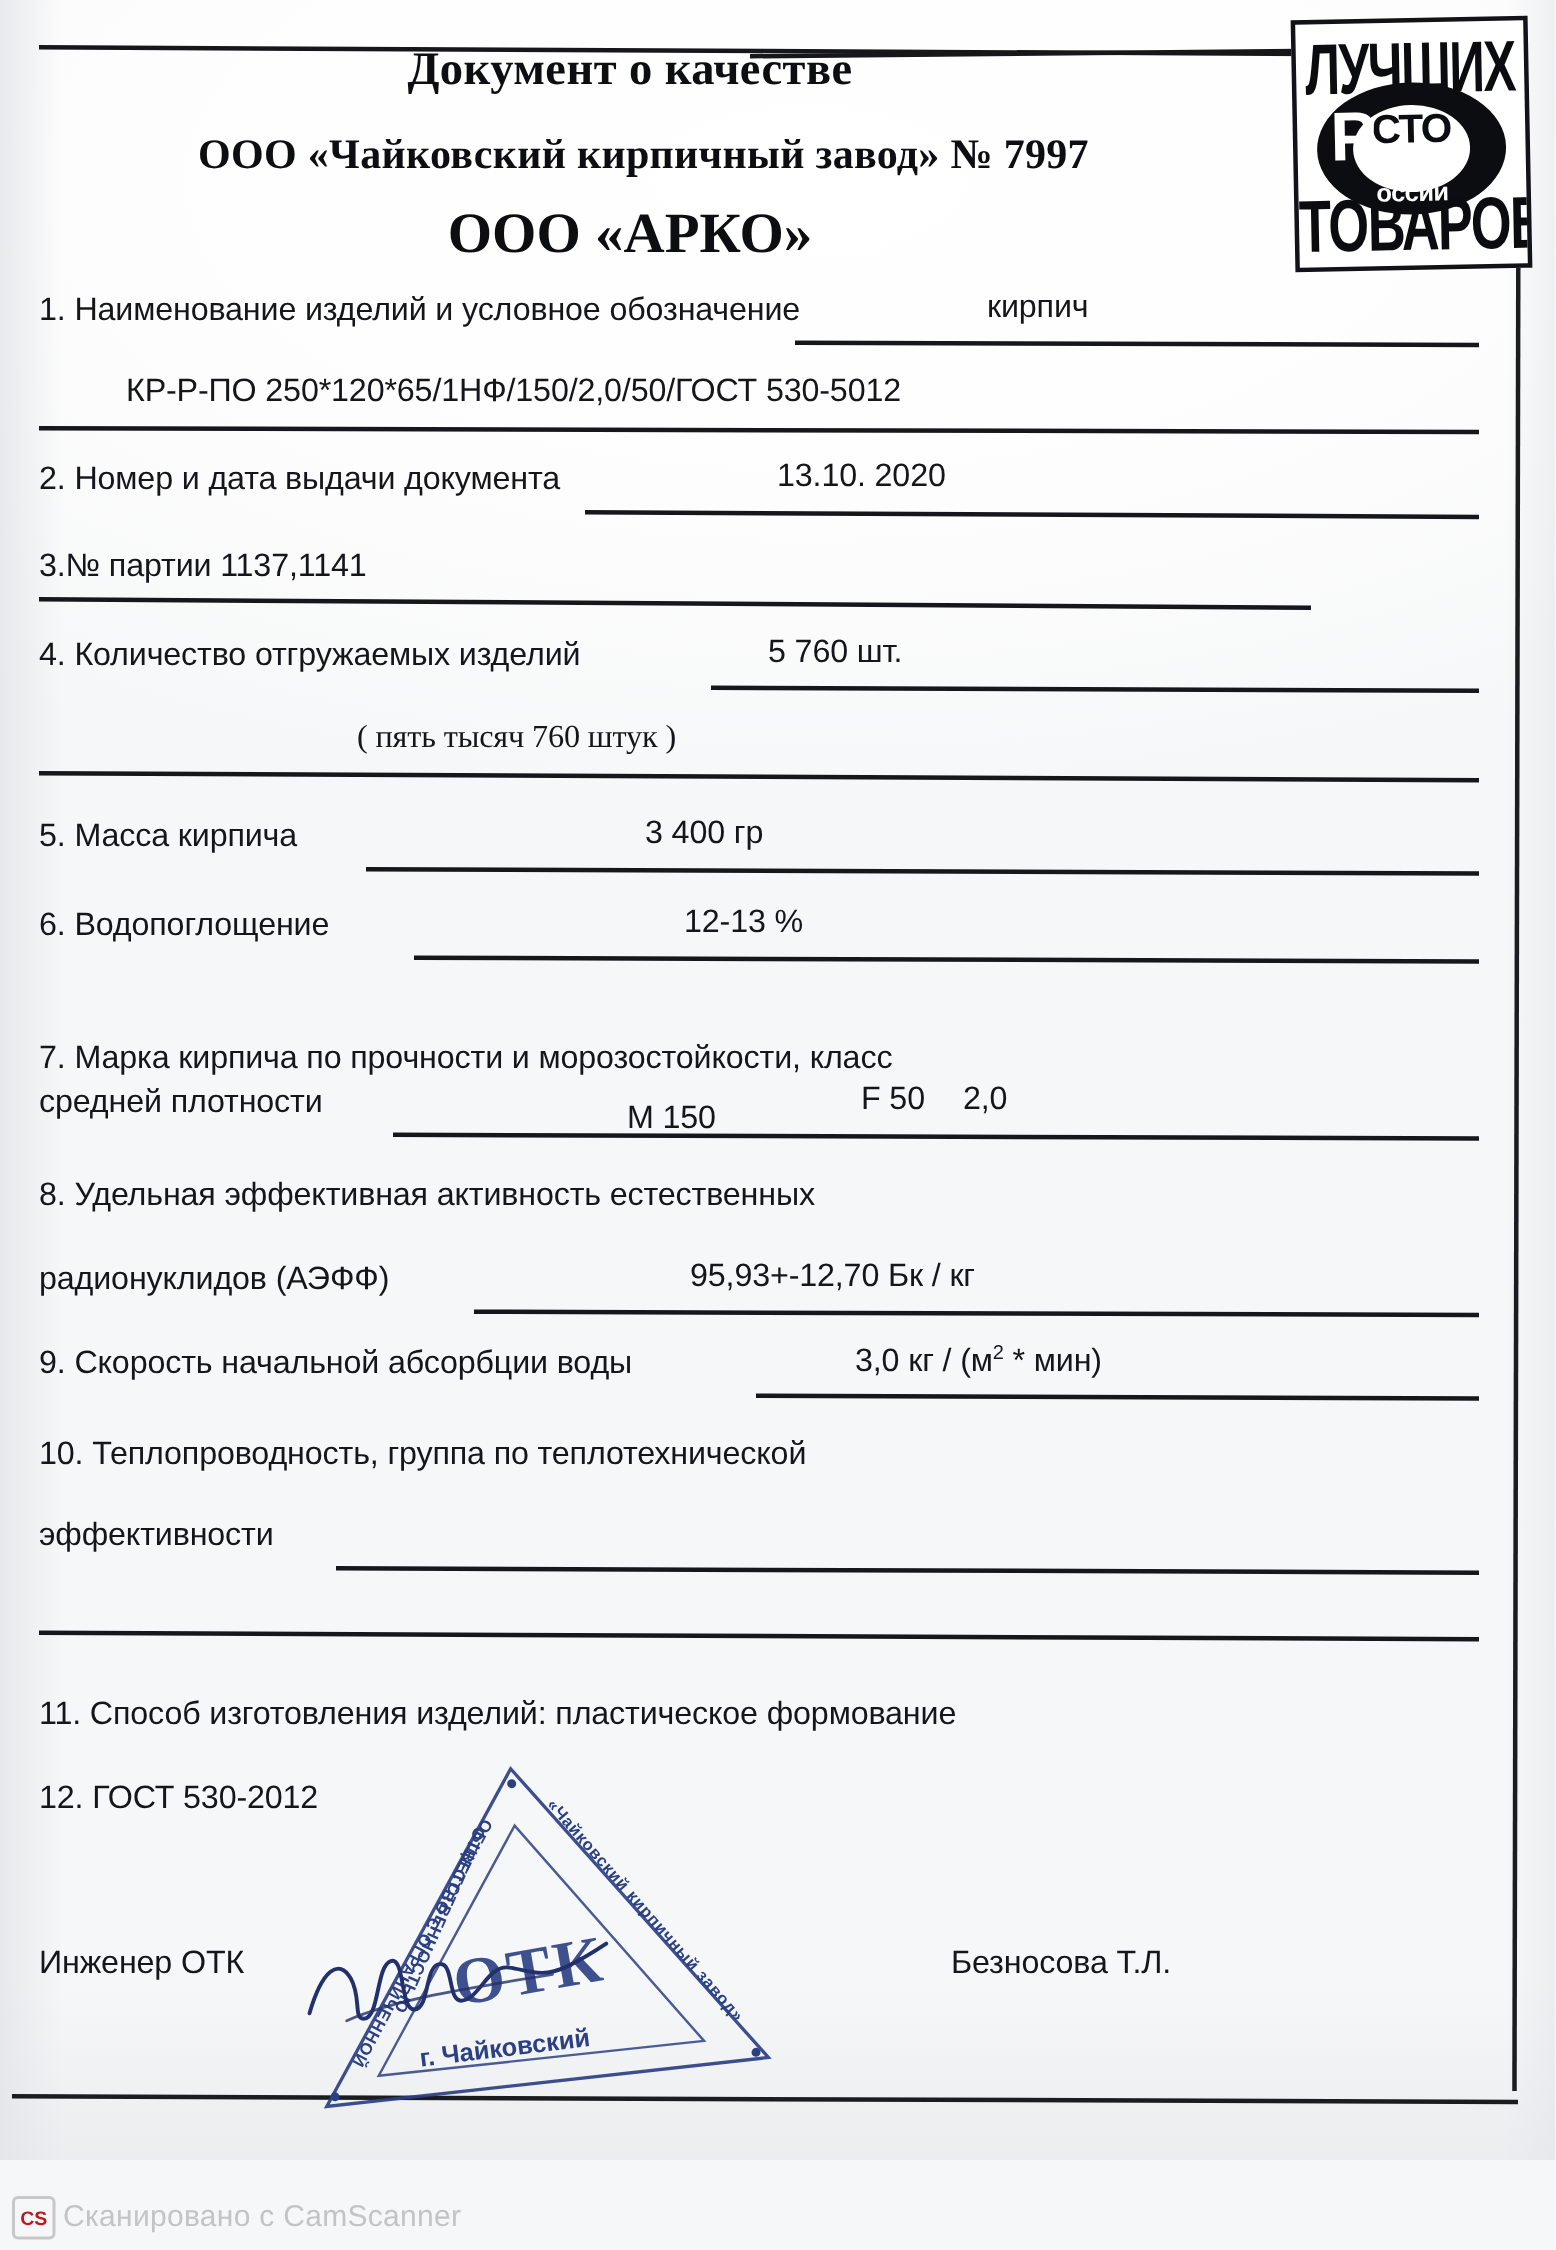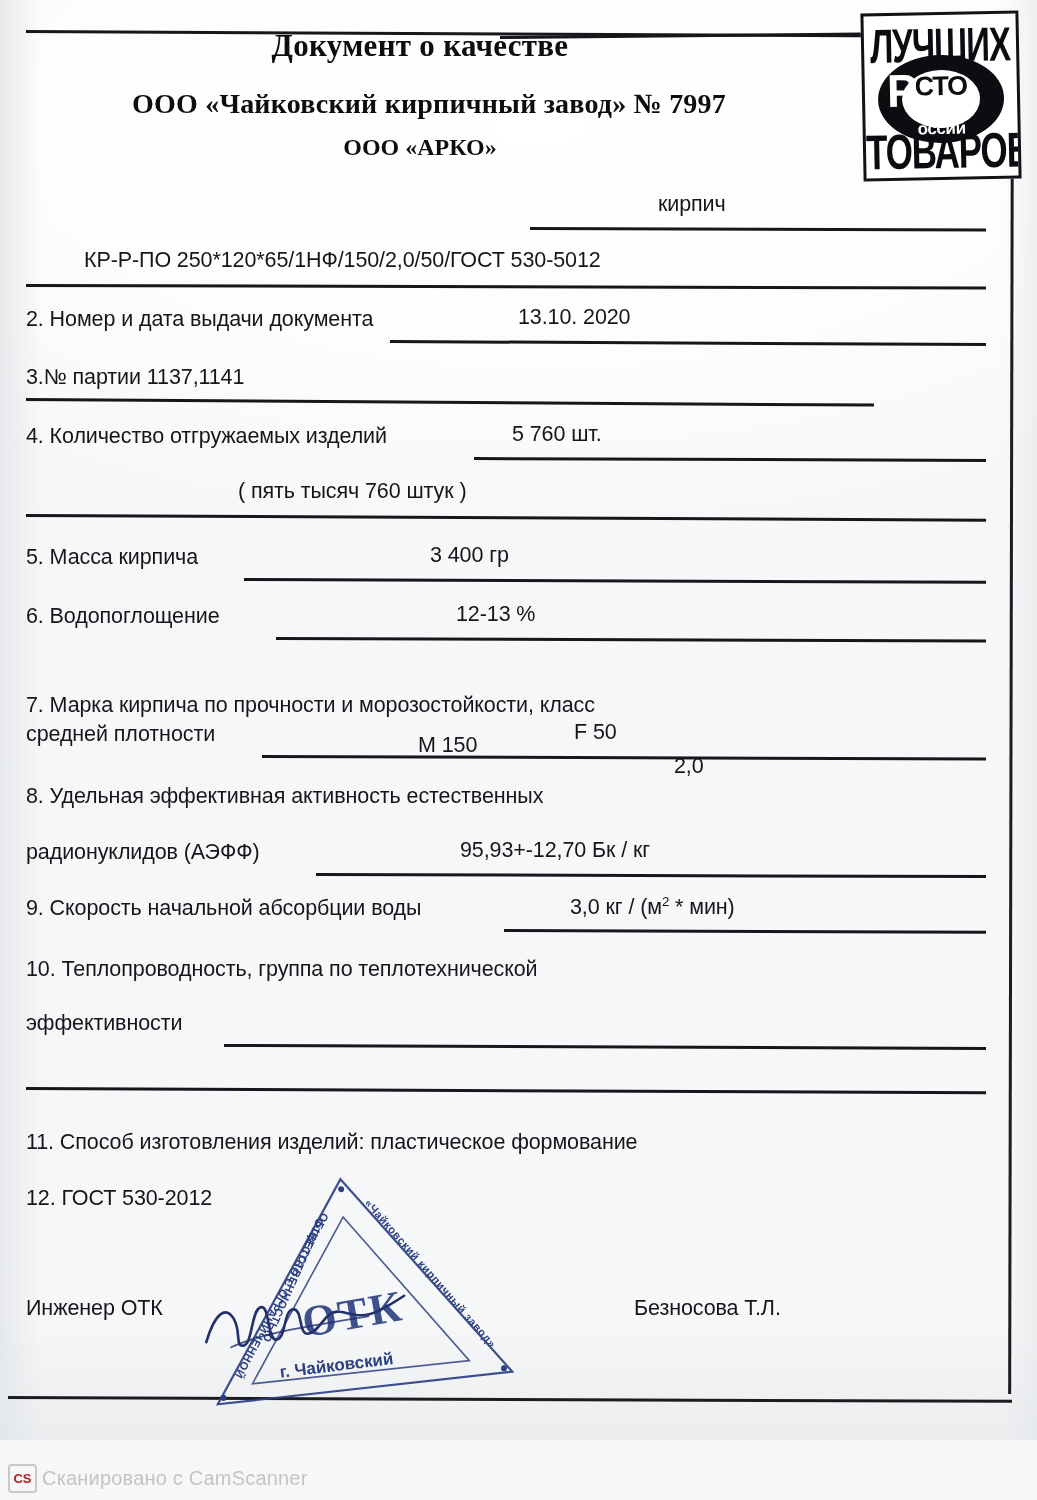--- a/index.html
+++ b/index.html
@@ -51,21 +51,21 @@
   }
   .company-line{
     position:absolute;left:0;top:88px;width:858px;text-align:center;
     font-family:"Liberation Serif","DejaVu Serif",serif;
     font-weight:700;font-size:28px;letter-spacing:.2px;color:#0c0e11;
     white-space:nowrap;
   }
   .company-line2{
     position:absolute;left:0;top:134px;width:840px;text-align:center;
     font-family:"Liberation Serif","DejaVu Serif",serif;
-    font-weight:700;font-size:24px;color:#0c0e11;
+    font-weight:700;font-size:38px;color:#0c0e11;
   }
 
   
   .logo-box{
     position:absolute;left:862px;top:12px;width:152px;height:162px;
     border:3px solid #111318;background:#ffffff;overflow:hidden;
     transform:rotate(-1.1deg);
   }
   .logo-box .lg-top,.logo-box .lg-bot{
     position:absolute;left:0;width:100%;text-align:center;
@@ -170,20 +170,21 @@
 <div class="logo-box">
   <div class="lg-top">ЛУЧШИХ</div>
   <div class="logo-ring"></div>
   <div class="logo-p">Р</div>
   <div class="logo-cto">СТО</div>
   <div class="logo-rossii">оссии</div>
   <div class="lg-bot">ТОВАРОВ</div>
 </div>
 
 <div class="row" style="top:194px">
+  <span class="label">1. Наименование изделий и условное обозначение</span>
   <span class="rule" style="left:504px;top:33px;width:456px;transform:rotate(0.18deg);transform-origin:left center;"></span>
   <span class="val" style="left:632px;top:-2px;">кирпич</span>
 </div>
 <div class="row" style="top:250px">
   <span class="rule" style="left:0px;top:34px;width:960px;transform:rotate(0.15deg);transform-origin:left center;"></span>
   <span class="val" style="left:58px;top:-2px;">КР-Р-ПО 250*120*65/1НФ/150/2,0/50/ГОСТ  530-5012</span>
 </div>
 
 <div class="row" style="top:307px">
   <span class="label">2. Номер и дата выдачи документа</span>
@@ -196,21 +197,21 @@
   <span class="rule" style="left:0px;top:33px;width:848px;transform:rotate(0.38deg);transform-origin:left center;"></span>
 </div>
 
 <div class="row" style="top:424px">
   <span class="label">4. Количество отгружаемых изделий</span>
   <span class="rule" style="left:448px;top:33px;width:512px;transform:rotate(0.22deg);transform-origin:left center;"></span>
   <span class="val" style="left:486px;top:-2px;">5 760 шт.</span>
 </div>
 <div class="row" style="top:481px">
   <span class="rule" style="left:0px;top:33px;width:960px;transform:rotate(0.28deg);transform-origin:left center;"></span>
-  <span class="val" style="left:212px;top:-2px;">( пять       тысяч          760   штук )</span>
+  <span class="val" style="left:212px;top:-2px;font-family:Liberation Serif, serif;">( пять       тысяч          760   штук )</span>
 </div>
 
 <div class="row" style="top:545px">
   <span class="label">5. Масса кирпича</span>
   <span class="rule" style="left:218px;top:33px;width:742px;transform:rotate(0.22deg);transform-origin:left center;"></span>
   <span class="val" style="left:404px;top:-2px;">3 400 гр</span>
 </div>
 
 <div class="row" style="top:604px">
   <span class="label">6. Водопоглощение</span>
@@ -219,21 +220,21 @@
 </div>
 
 <div class="row" style="top:693px">
   <span class="label">7. Марка кирпича по прочности и морозостойкости, класс</span>
 </div>
 <div class="row" style="top:722px">
   <span class="label">средней плотности</span>
   <span class="rule" style="left:236px;top:33px;width:724px;transform:rotate(0.20deg);transform-origin:left center;"></span>
   <span class="val" style="left:392px;top:-2px;margin-top:13px;">М  150</span>
   <span class="val" style="left:548px;top:-2px;">F 50</span>
-  <span class="val" style="left:648px;top:-2px;margin-top:34px;">2,0</span>
+  <span class="val" style="left:616px;top:-2px;">2,0</span>
 </div>
 
 <div class="row" style="top:784px">
   <span class="label">8. Удельная эффективная активность естественных</span>
 </div>
 <div class="row" style="top:840px">
   <span class="label">радионуклидов (АЭФФ)</span>
   <span class="rule" style="left:290px;top:33px;width:670px;transform:rotate(0.18deg);transform-origin:left center;"></span>
   <span class="val" style="left:434px;top:-2px;">95,93+-12,70  Бк / кг</span>
 </div>

